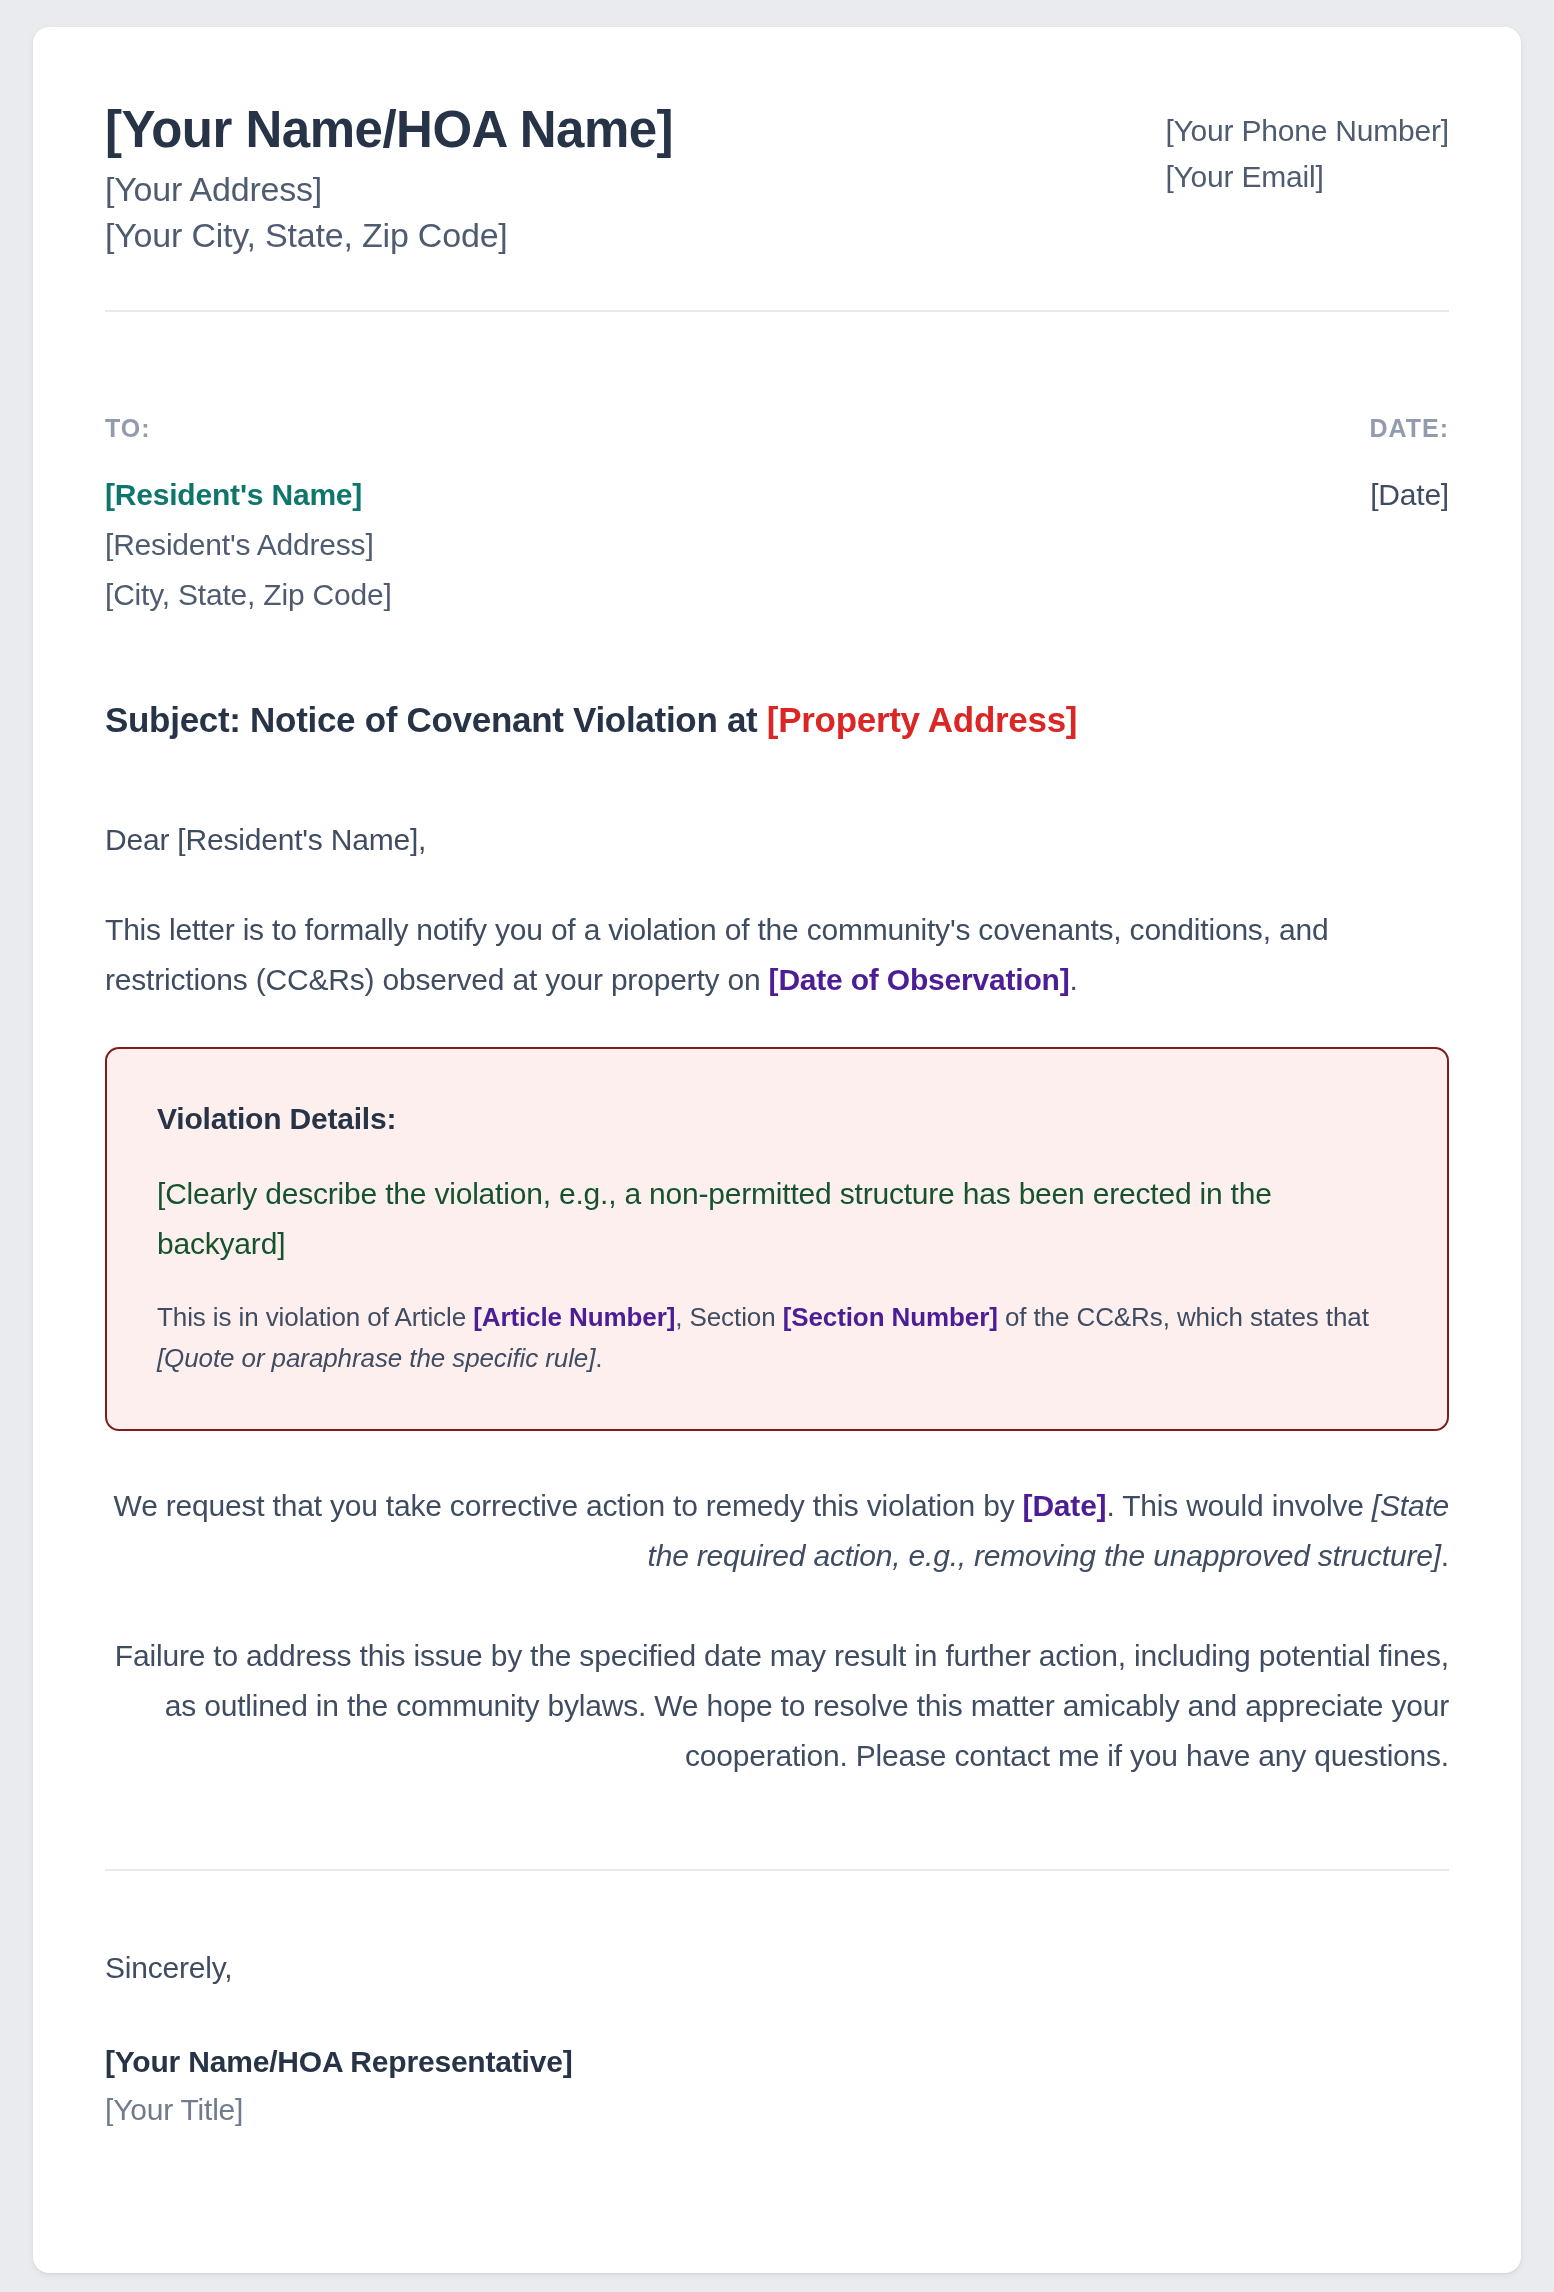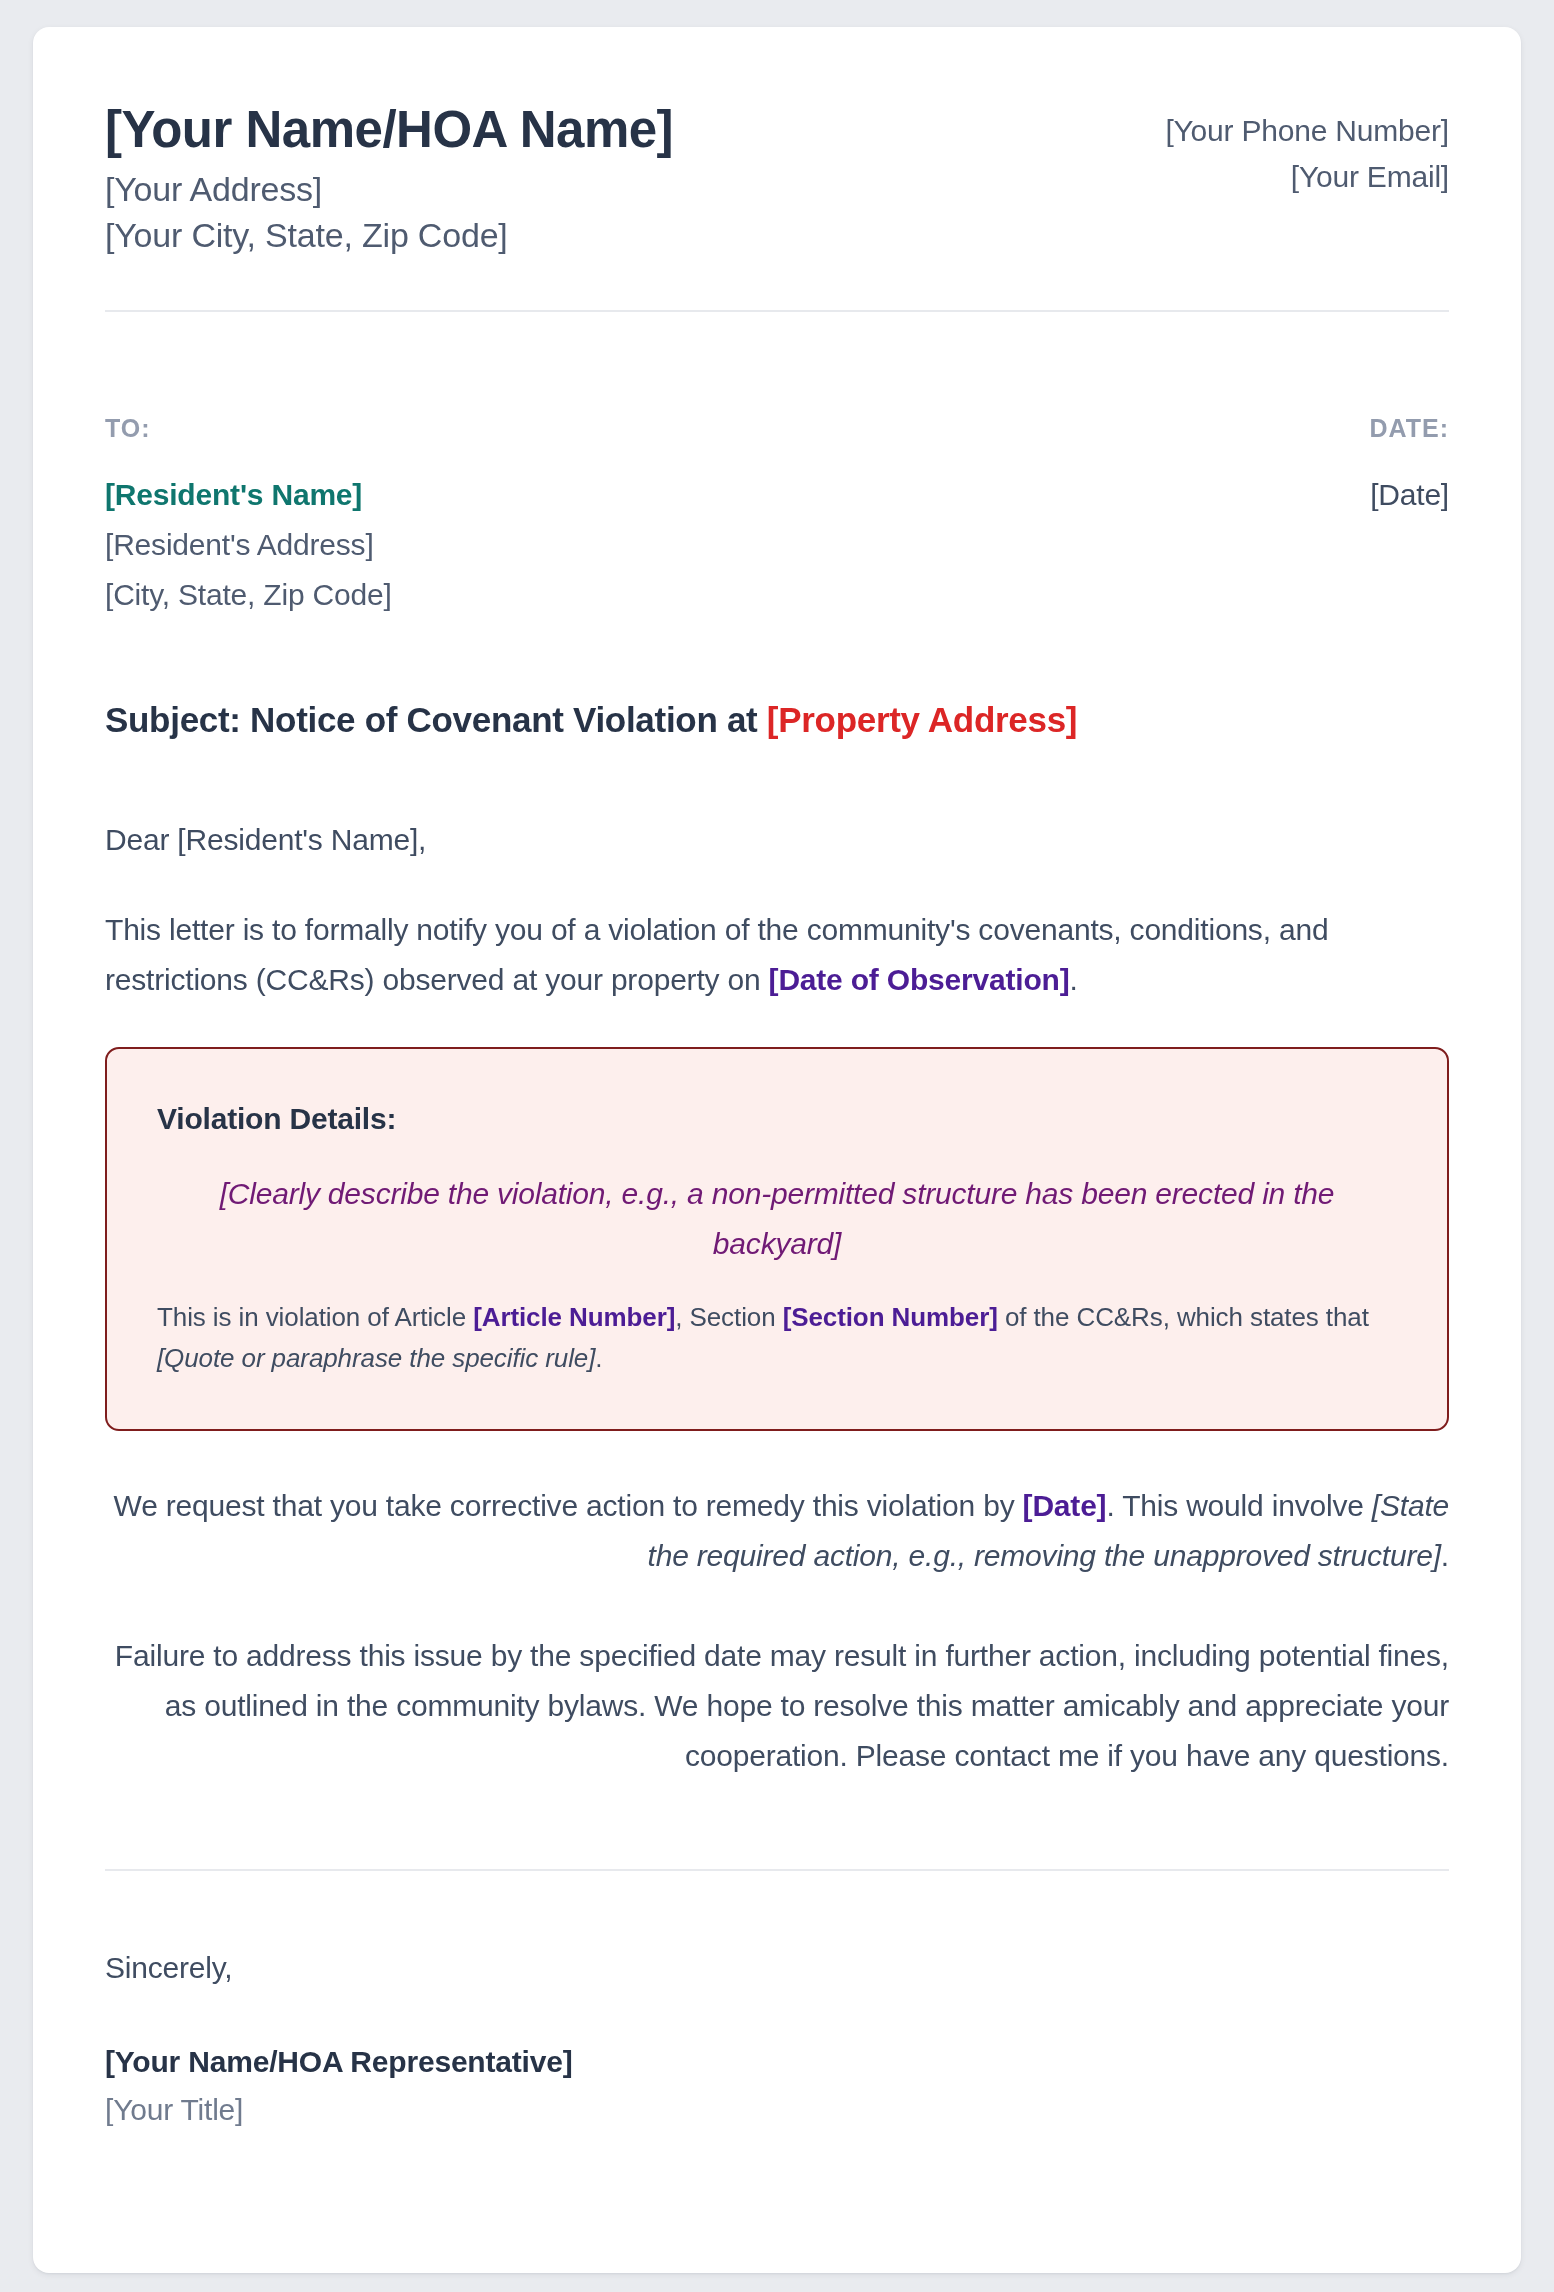--- a/index.html
+++ b/index.html
@@ -27,21 +27,21 @@
     margin: 0 0 6px 0;
     font-size: 51px;
     line-height: 61px;
     font-weight: 700;
     letter-spacing: -0.5px;
     color: #273347;
   }
   .addr { font-size: 34px; line-height: 46px; color: #4f5b70; letter-spacing: -0.2px; }
   .contact-block {
     padding-top: 9px;
-    text-align: right;
+    text-align: left;
     font-size: 30px;
     line-height: 46px;
     color: #4f5b70;
     letter-spacing: -0.2px;
     white-space: nowrap;
   }
 
   .divider {
     border: none;
     border-top: 2px solid #e7e9ed;
@@ -94,24 +94,22 @@
     background: #fdefed;
     border: 2px solid #7f1d1d;
     border-radius: 14px;
     padding: 50px;
   }
   .box-title { font-size: 30px; line-height: 40px; font-weight: 700; color: #273347; letter-spacing: -0.2px; }
   .box-desc {
     margin: 30px 0 0 0;
     font-size: 30px;
     line-height: 50px;
-    font-style: italic;
-    color: #701a75;
+    color: #14532d;
     letter-spacing: -0.2px;
-    text-align: center;
   }
   .box-rule {
     margin: 28px 0 0 0;
     font-size: 26px;
     line-height: 41px;
     color: #3f4c61;
     letter-spacing: -0.1px;
   }
 
   

